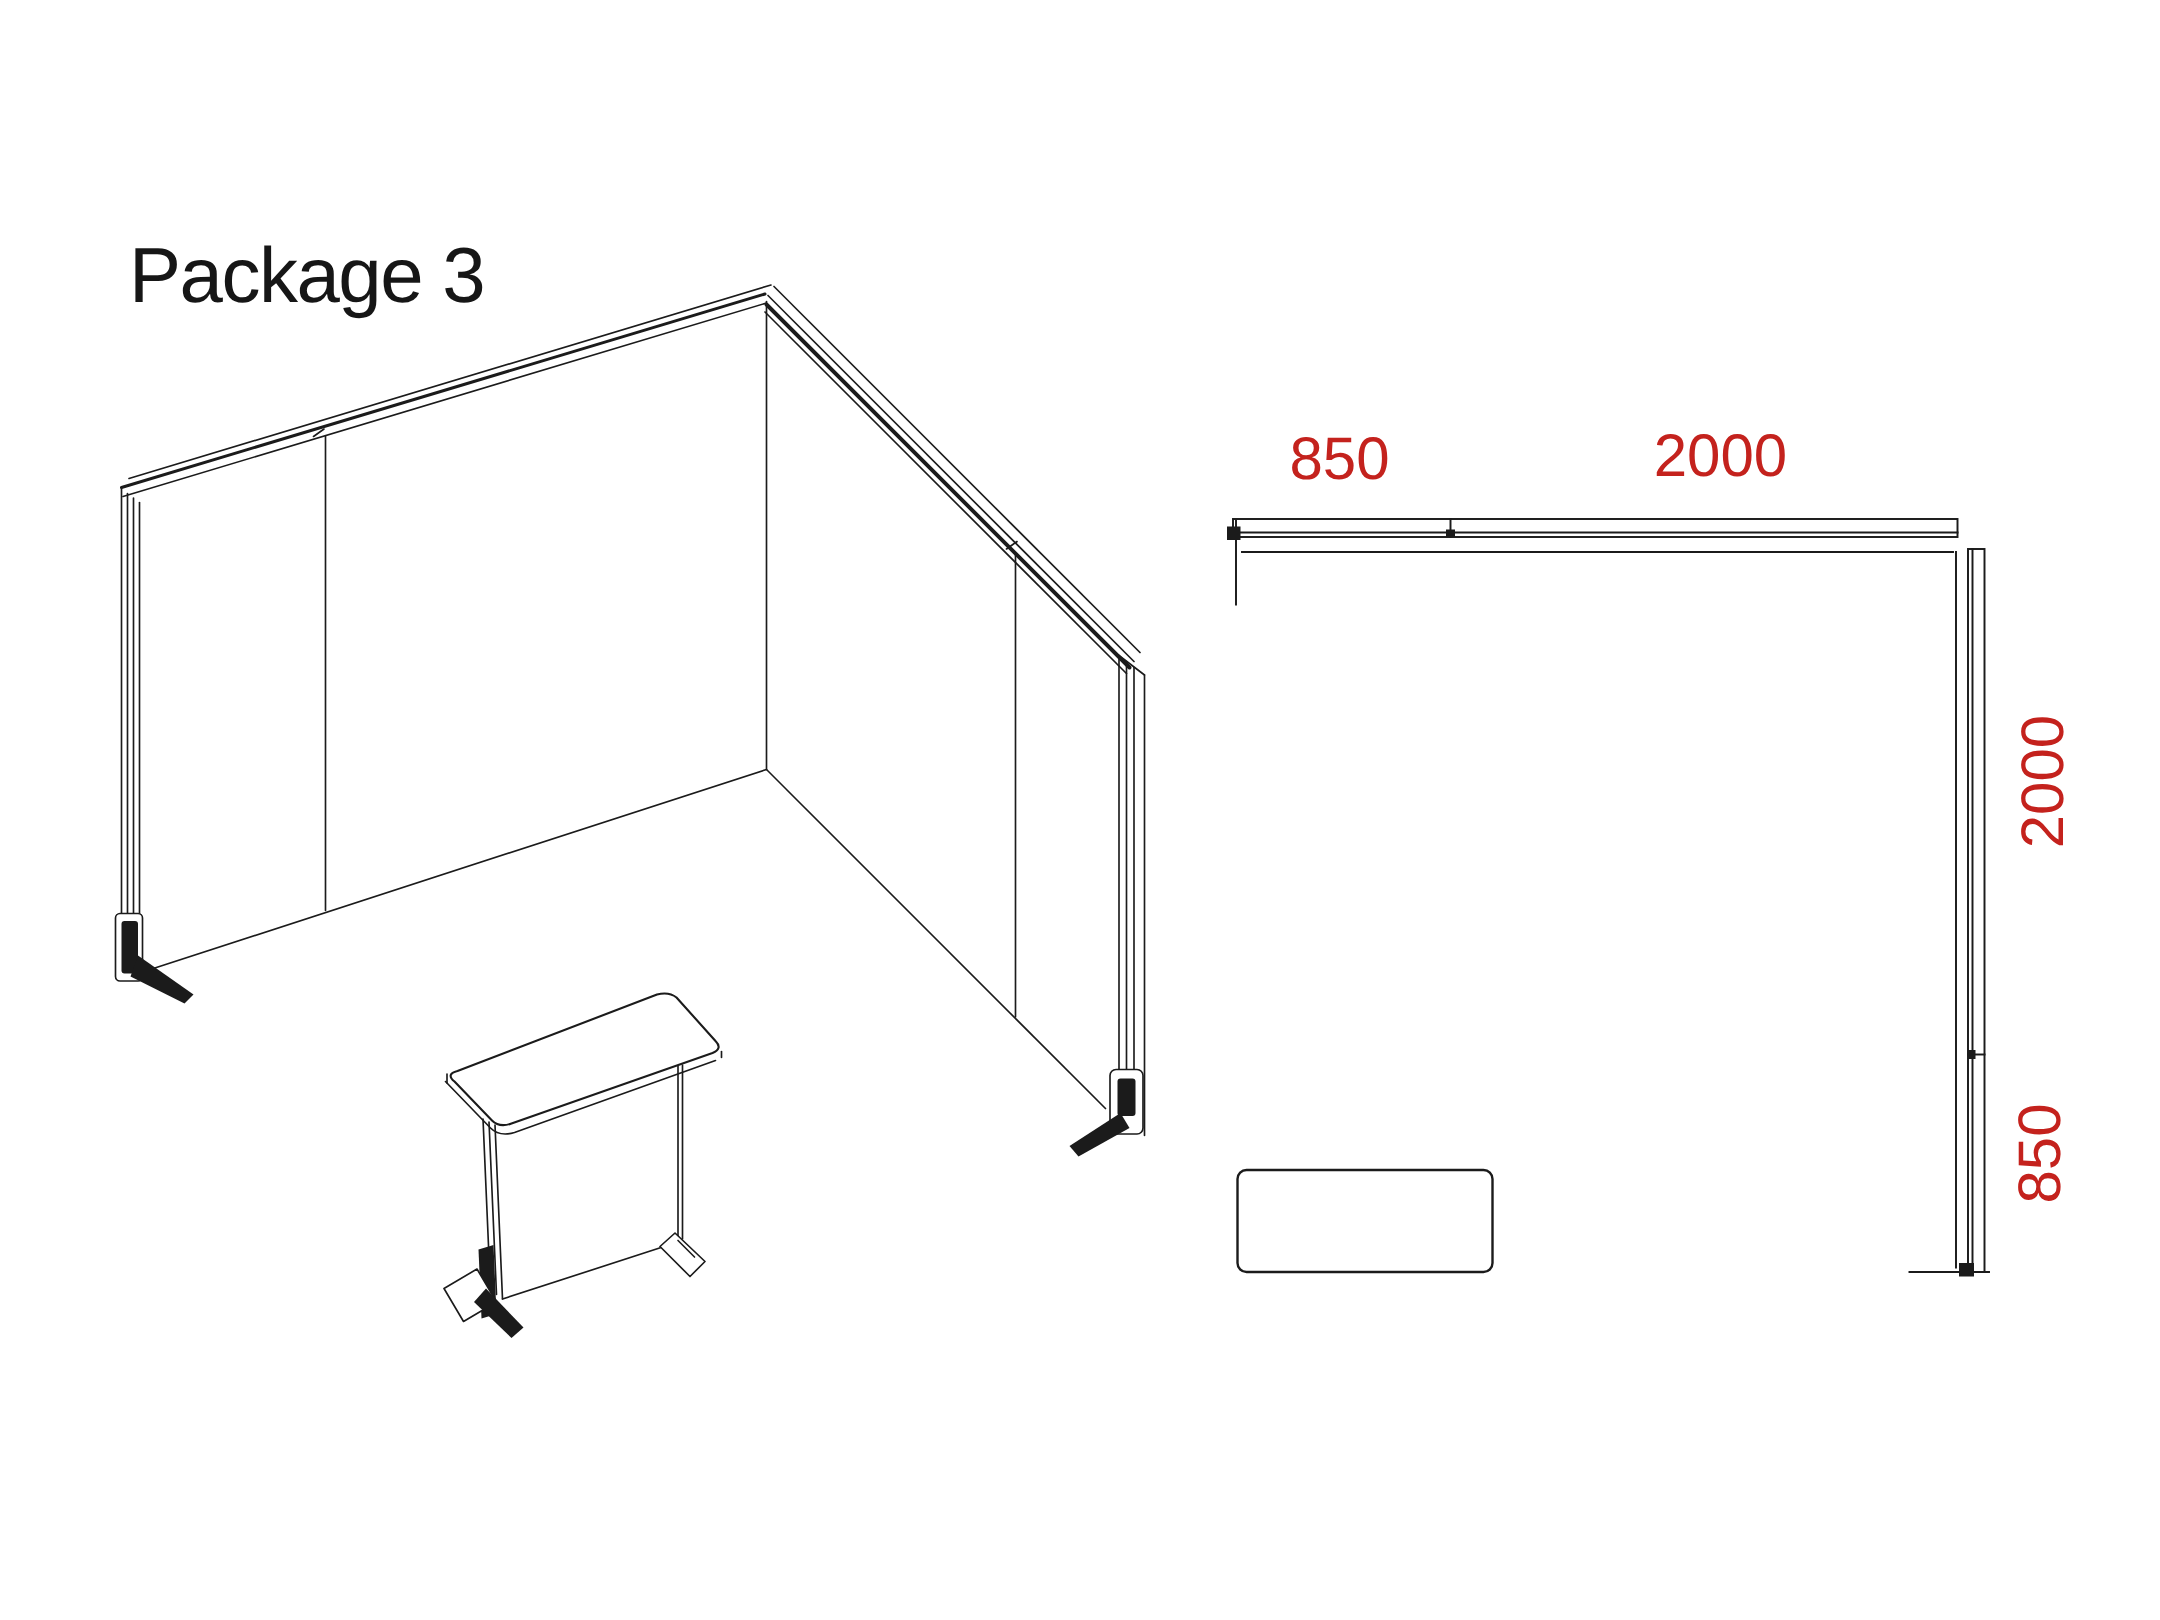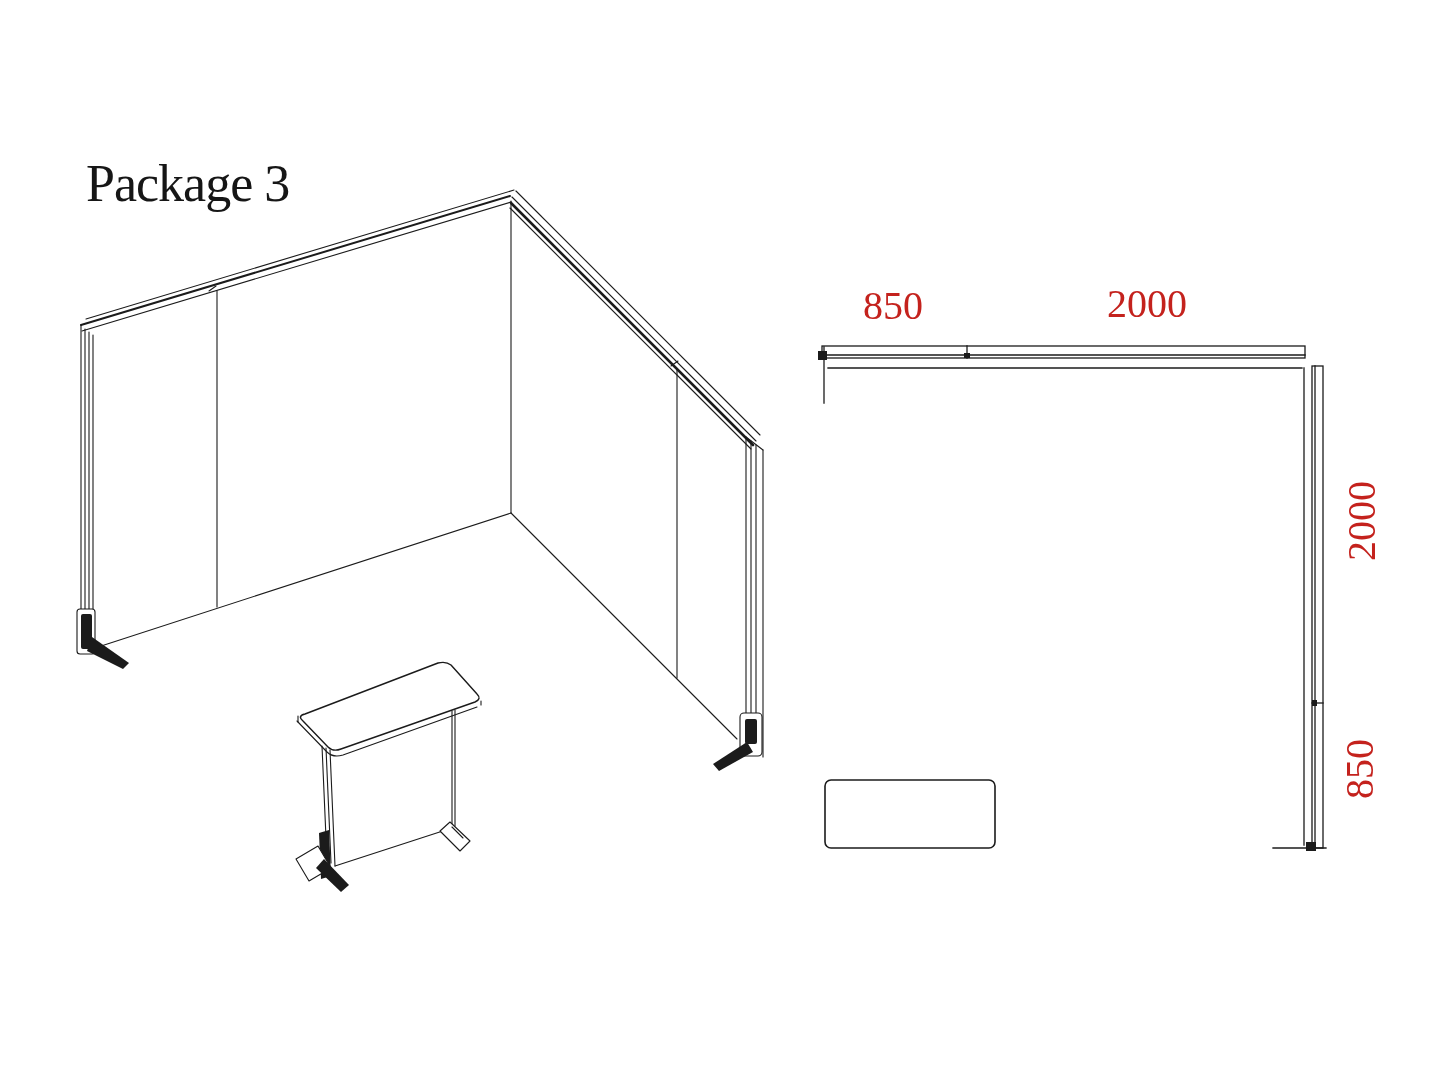--- a/index.html
+++ b/index.html
@@ -1,18 +1,18 @@
 <!DOCTYPE html>
 <html><head>
 <meta charset="utf-8">
 <style>
   html,body{margin:0;padding:0;background:#fff;}
   .canvas{
     position:relative;width:1440px;height:1032px;background:#ffffff;
-    font-family:Liberation Serif, serif;overflow:hidden;
+    font-family:Liberation Sans, sans-serif;overflow:hidden;
   }
   .title{
     position:absolute;left:86px;top:154px;margin:0;
     font-size:52px;font-weight:400;letter-spacing:-1px;color:#161616;
   }
   .dim{
     position:absolute;color:#c4221d;font-size:40px;line-height:44px;
     text-align:center;white-space:nowrap;
   }
   .dim.vert{transform:rotate(-90deg);transform-origin:center center;}

